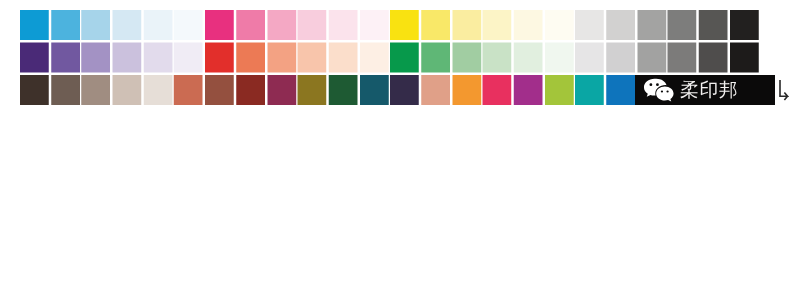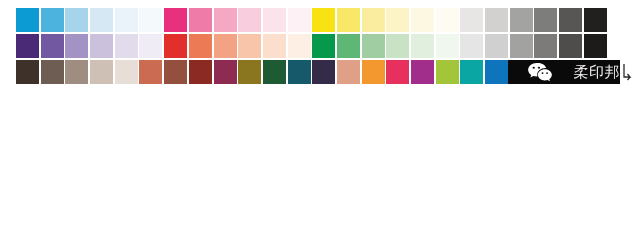--- a/index.html
+++ b/index.html
@@ -48,23 +48,22 @@
   }
   #brand-band {
     position: absolute;
     left: 508px;
     top: 60px;
     width: 112px;
     height: 24px;
     background: #0b0a0a;
     display: flex;
     align-items: center;
-    padding-left: 19px;
+    padding-left: 6px;
     box-sizing: border-box;
-    justify-content: space-between;
   }
   #wechat-icon {
     width: 26px;
     height: 21px;
     flex: 0 0 auto;
     display: block;
   }
   #brand-text {
     color: #f2f0ef;
     font-size: 15px;

